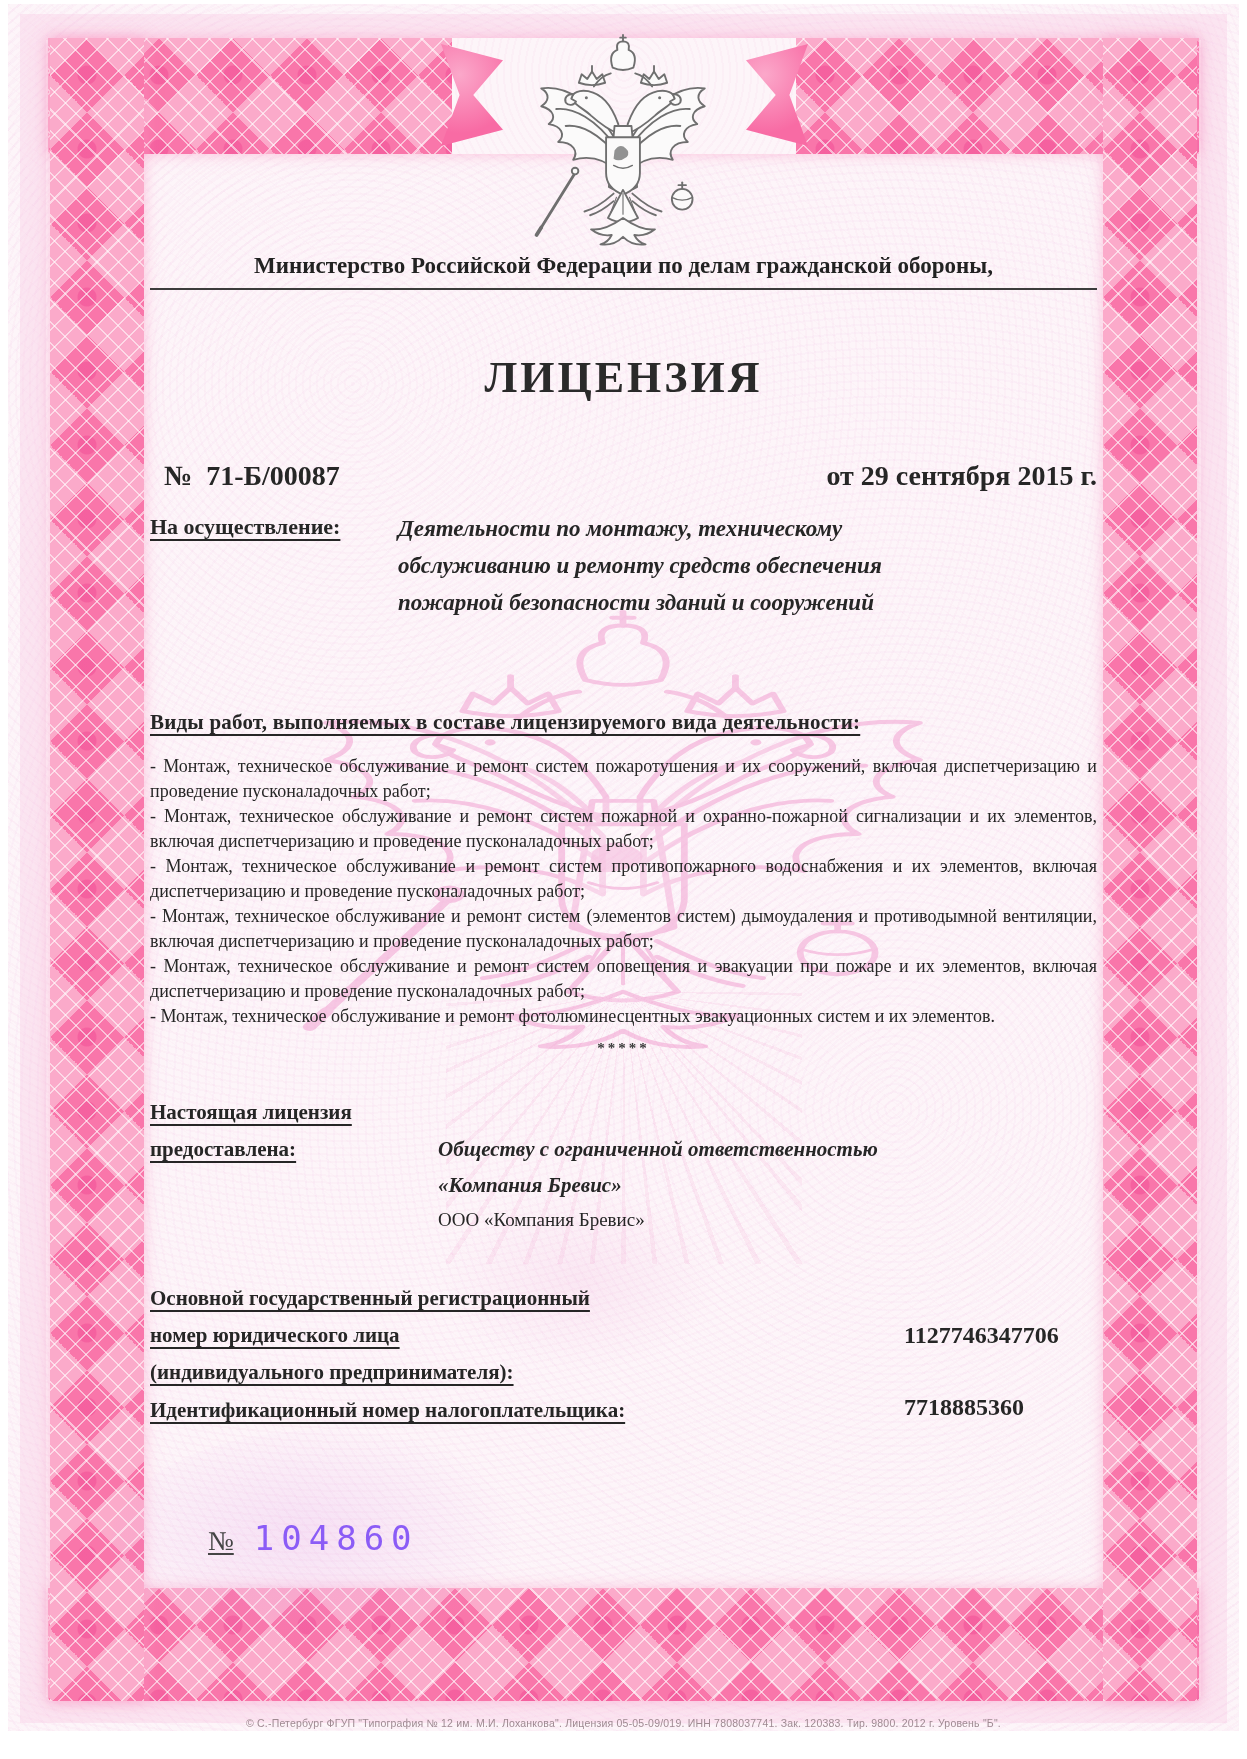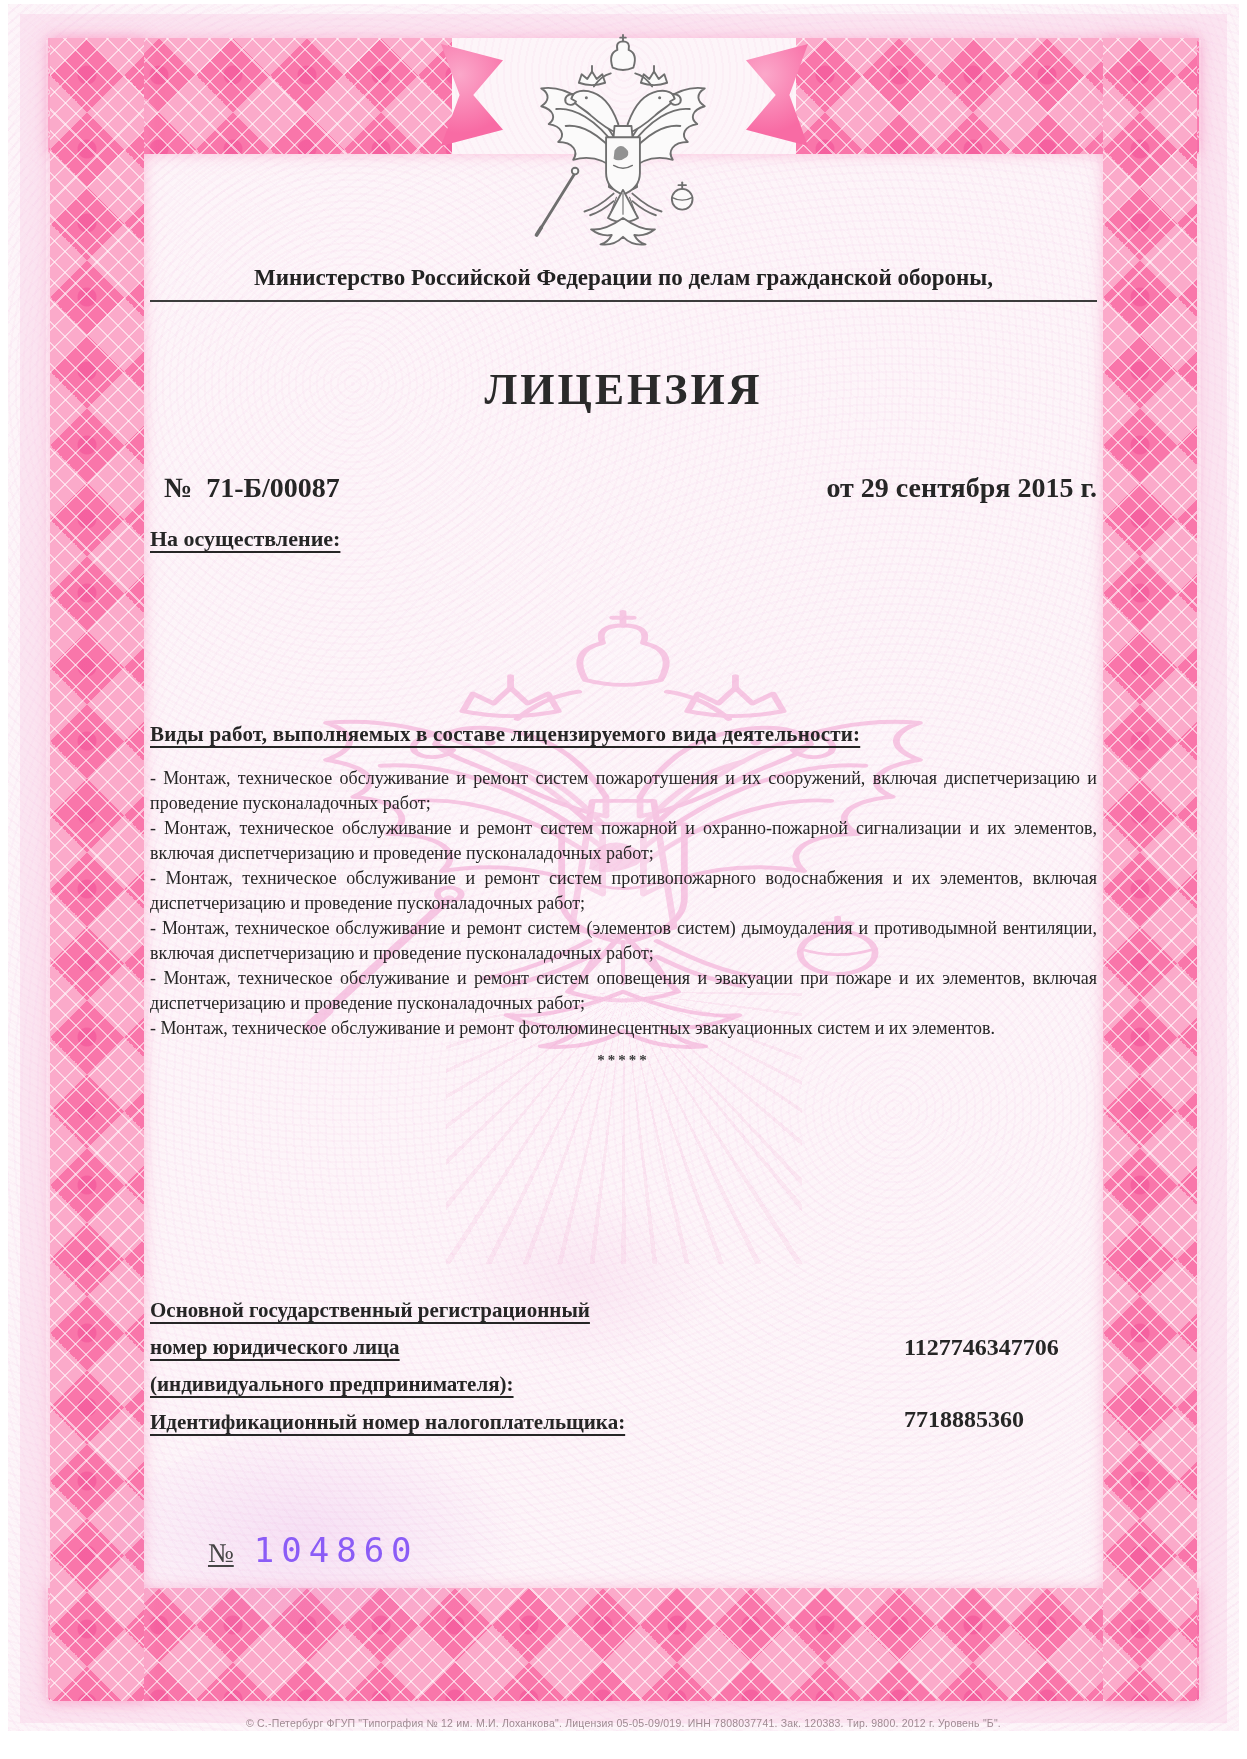--- a/index.html
+++ b/index.html
@@ -56,21 +56,21 @@
   .watermark{position:absolute;left:238px;top:606px;width:770px;height:452px;color:#f2a2d2;--efill:rgba(255,255,255,0.18);opacity:0.55;}
   .rays{
     position:absolute;left:446px;top:992px;width:356px;height:272px;opacity:0.5;
     background:repeating-conic-gradient(from 140deg at 50% 0%, rgba(240,150,200,0.28) 0 1deg, transparent 1deg 6.6deg);
   }
   .blob{position:absolute;border-radius:50%;pointer-events:none;}
   .blob1{left:110px;top:1430px;width:430px;height:230px;background:radial-gradient(ellipse at 45% 45%, rgba(222,150,228,0.22), transparent 65%);}
   .blob2{left:430px;top:1180px;width:300px;height:200px;background:radial-gradient(ellipse at 50% 50%, rgba(236,160,210,0.16), transparent 65%);}
 
   
-  .content{position:absolute;left:150px;width:947px;top:12px;height:1356px;}
+  .content{position:absolute;left:150px;width:947px;top:0;height:1356px;}
   .abs{position:absolute;}
   .u{text-decoration:underline;text-decoration-thickness:2px;text-underline-offset:5px;font-family:Liberation Serif, serif;}
   .ministry{top:250px;width:100%;text-align:center;font-weight:bold;font-size:23px;line-height:31px;color:#222;}
   .ministry-rule{height:2px;background:#3c3c3c;margin-top:7px;width:100%;}
   .doc-title{top:352px;width:100%;text-align:center;font-weight:bold;font-size:44px;letter-spacing:3px;color:#2a2a2a;}
   .num-row{top:460px;width:100%;display:flex;justify-content:space-between;font-weight:bold;font-size:28px;}
   .num-left{padding-left:14px;}
   .issued{top:510px;width:100%;display:grid;grid-template-columns:248px 1fr;}
   .issued-label{font-weight:bold;font-size:22px;padding-top:4px;}
   .activity{font-style:italic;font-weight:bold;font-size:23px;line-height:37px;}
@@ -177,35 +177,51 @@
 
     <div class="abs num-row">
       <div class="num-left">
         <span>№</span>&nbsp;&nbsp;<span>71-Б/00087</span>
       </div>
       <div>от  29 сентября 2015 г.</div>
     </div>
 
     <div class="abs issued">
       <div class="issued-label u">На осуществление:</div>
+      <div class="activity">
+        <div>Деятельности по монтажу, техническому</div>
+        <div>обслуживанию и ремонту средств обеспечения</div>
+        <div>пожарной безопасности зданий и сооружений</div>
+      </div>
     </div>
 
     <div class="abs works-head u">Виды работ, выполняемых в составе лицензируемого вида деятельности:</div>
 
     <div class="abs works-body">
       <p>- Монтаж, техническое обслуживание и ремонт систем пожаротушения и их сооружений, включая диспетчеризацию и проведение пусконаладочных работ;</p>
       <p>- Монтаж, техническое обслуживание и ремонт систем пожарной и охранно-пожарной сигнализации и их элементов, включая диспетчеризацию и проведение пусконаладочных работ;</p>
       <p>- Монтаж, техническое обслуживание и ремонт систем противопожарного водоснабжения и их элементов, включая диспетчеризацию и проведение пусконаладочных работ;</p>
       <p>- Монтаж, техническое обслуживание и ремонт систем (элементов систем) дымоудаления и противодымной вентиляции, включая диспетчеризацию и проведение пусконаладочных работ;</p>
       <p>- Монтаж, техническое обслуживание и ремонт систем оповещения и эвакуации при пожаре и их элементов, включая диспетчеризацию и проведение пусконаладочных работ;</p>
       <p>- Монтаж, техническое обслуживание и ремонт фотолюминесцентных эвакуационных систем и их элементов.</p>
     </div>
 
     <div class="abs stars">*****</div>
 
+    <div class="abs grantee">
+      <div class="grantee-label">
+        <div><span class="u">Настоящая лицензия</span></div>
+        <div><span class="u">предоставлена:</span></div>
+      </div>
+      <div class="grantee-val">
+        <div class="grantee-it">Обществу с ограниченной ответственностью</div>
+        <div class="grantee-it">«Компания Бревис»</div>
+        <div class="grantee-plain">ООО «Компания Бревис»</div>
+      </div>
+    </div>
 
     <div class="abs numbers ogrn">
       <div class="block-label">
         <div><span class="u">Основной государственный регистрационный</span></div>
         <div><span class="u">номер юридического лица</span></div>
         <div><span class="u">(индивидуального предпринимателя):</span></div>
       </div>
       <div class="block-value">1127746347706</div>
     </div>
 

